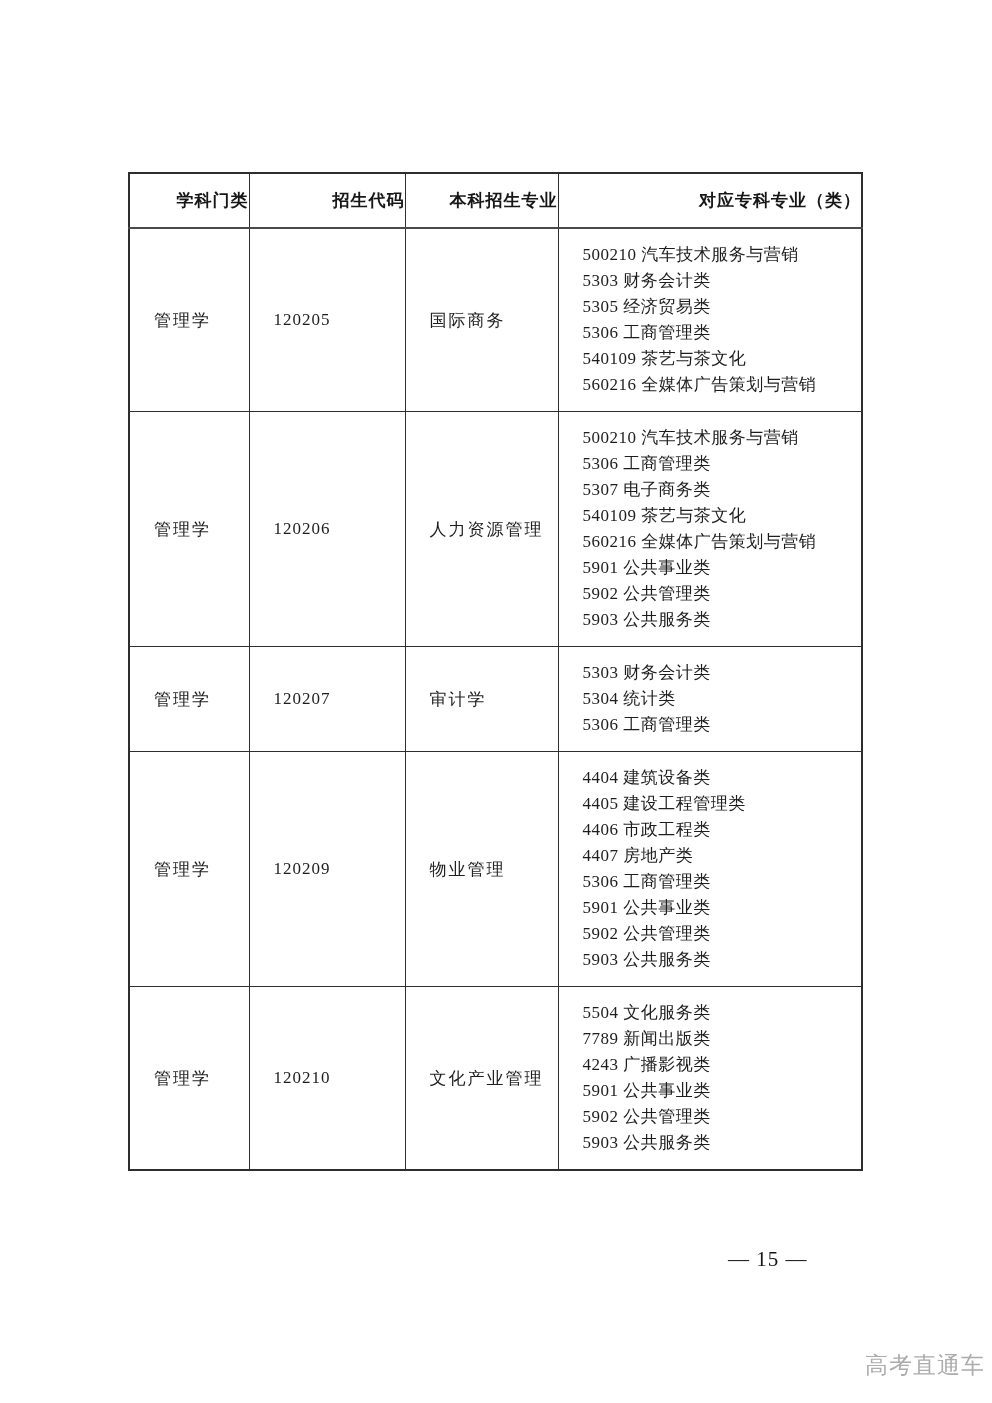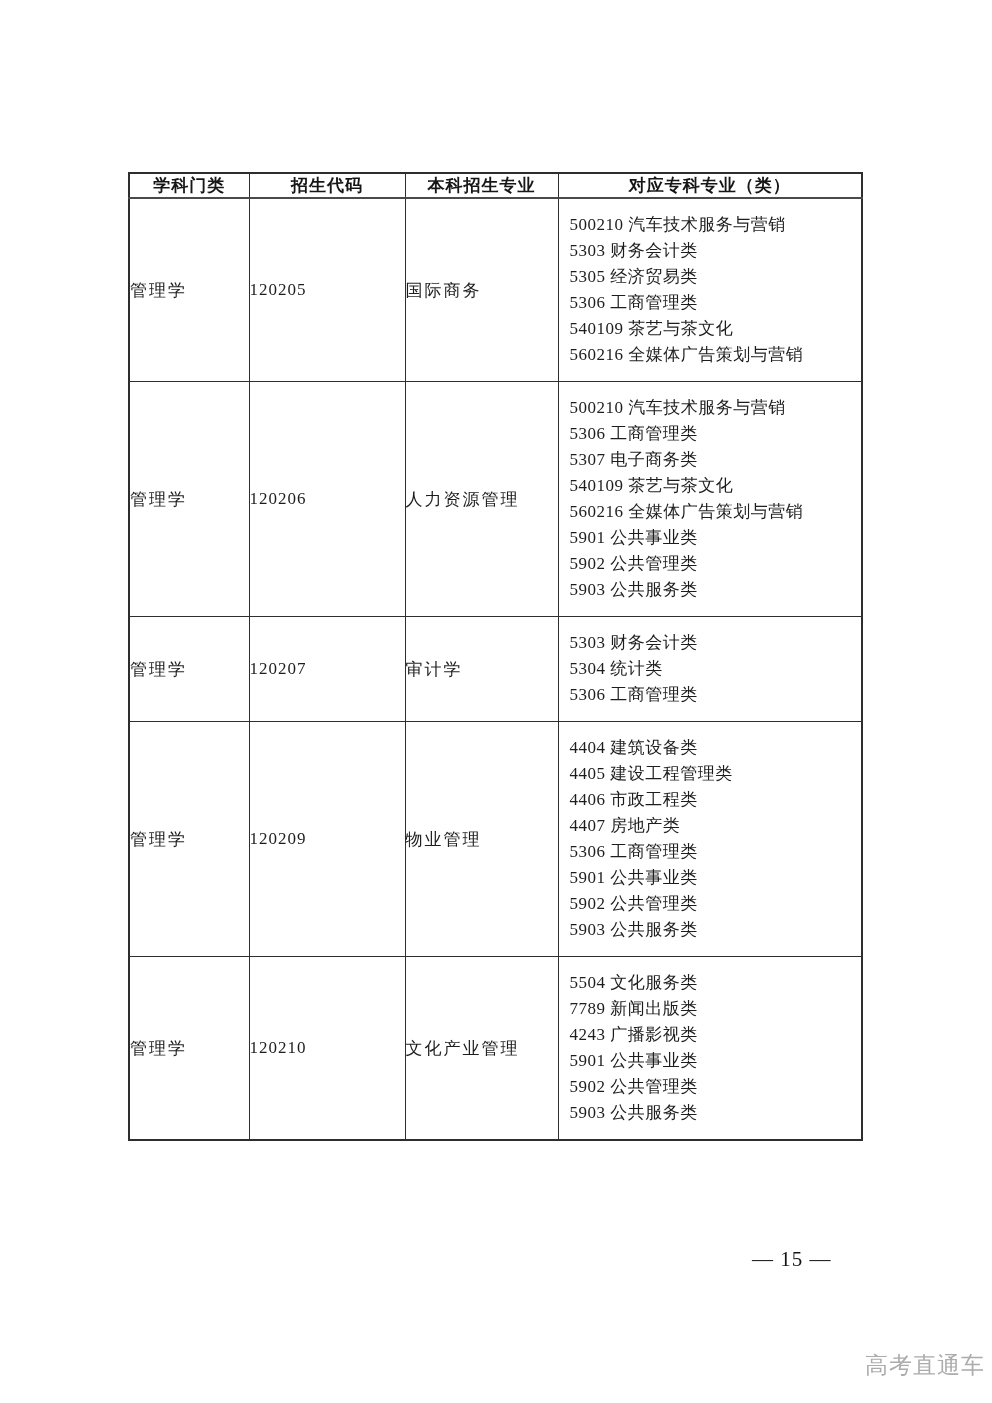--- a/index.html
+++ b/index.html
@@ -18,55 +18,56 @@
     left: 128px; top: 172px;
     width: 733px;
     border-collapse: collapse;
     table-layout: fixed;
     border: 2px solid #2e2e2e;
   }
   .majors-table th, .majors-table td {
     border: 1px solid #2e2e2e;
   }
   .majors-table thead th {
-    height: 25px;
+    height: 55px;
     font-family: "Liberation Sans", sans-serif;
     font-weight: bold;
     font-size: 17px;
     color: #161616;
-    text-align: center;
+    text-align: right;
     vertical-align: middle;
     letter-spacing: 1px;
     border-bottom: 2px solid #4a4a4a;
     background: #ffffff;
   }
   .majors-table td {
     font-size: 17px;
     color: #1d1d1d;
     background: #ffffff;
+    padding-left: 24px;
   }
   .c-discipline, .c-code, .c-major {
     text-align: left;
     vertical-align: middle;
     letter-spacing: 2px;
   }
   .c-code { letter-spacing: 1px; }
   .c-list {
     vertical-align: middle;
     padding: 13px 8px 13px 11px;
     text-align: left;
   }
   .spec-line {
     line-height: 26px;
     letter-spacing: 0.5px;
     white-space: nowrap;
   }
   .page-number {
     position: absolute;
-    left: 752px; top: 1247px;
+    left: 728px; top: 1247px;
     font-family: "Liberation Serif", serif;
     font-size: 21px;
     color: #141414;
     letter-spacing: 1px;
     white-space: nowrap;
   }
   .watermark {
     position: absolute;
     left: 865px; top: 1350px;
     font-family: "Liberation Sans", sans-serif;

